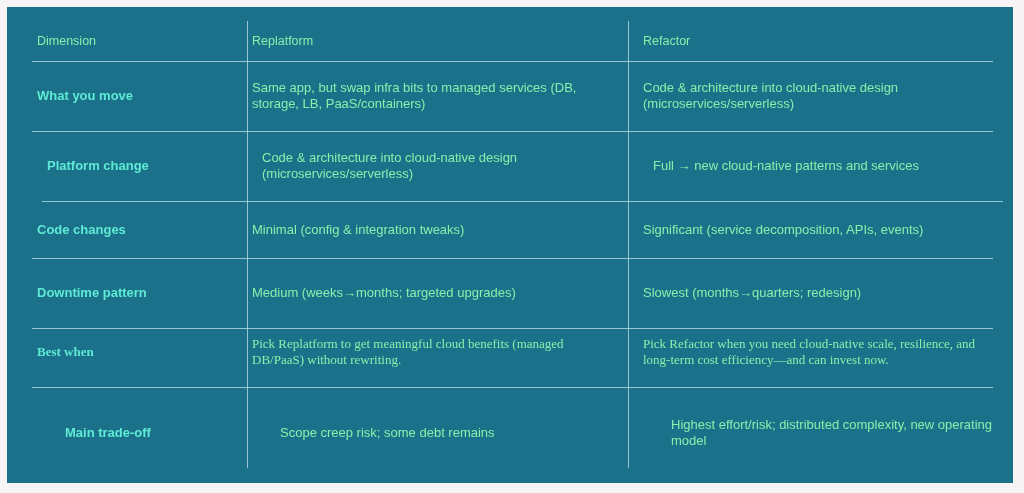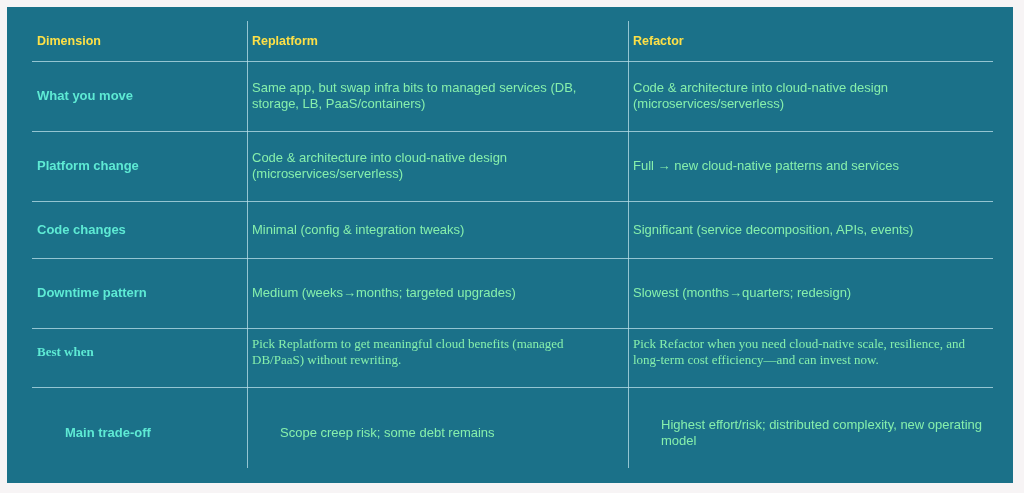--- a/index.html
+++ b/index.html
@@ -51,22 +51,22 @@
       height: 100%;
       display: flex;
       align-items: center;
       box-sizing: border-box;
       color: #86efac;
       font-size: 13px;
       line-height: 16px;
     }
     .c0 { left: 0; width: 215px; padding-left: 5px; font-weight: bold; color: #5eead4; }
     .c1 { left: 215px; width: 381px; padding-left: 5px; padding-right: 12px; }
-    .c2 { left: 596px; width: 365px; padding-left: 5px; padding-right: 12px; }
-    .header .cell { font-weight: bold; color: #fde047; font-size: 12.5px; }
+    .c2 { left: 596px; width: 365px; padding-left: 15px; padding-right: 12px; }
+    .header .cell { font-weight: normal; color: #86efac; font-size: 12.5px; }
 
     .vline {
       position: absolute;
       top: 0;
       width: 1px;
       height: 447px;
       background: rgba(190, 225, 235, 0.75);
     }
     .vline.v1 { left: 215px; }
     .vline.v2 { left: 596px; }
@@ -82,21 +82,21 @@
       <div class="cell c1">Replatform</div>
       <div class="cell c2">Refactor</div>
     </div>
 
     <div class="row with-line" style="top:40px; height:70px;">
       <div class="cell c0">What you move</div>
       <div class="cell c1">Same app, but swap infra bits to managed services (DB, storage, LB, PaaS/containers)</div>
       <div class="cell c2">Code &amp; architecture into cloud-native design (microservices/serverless)</div>
     </div>
 
-    <div class="row with-line" style="top:110px; height:70px;">
+    <div class="row with-line" style="top:110px; height:70px;margin-left:10px;">
       <div class="cell c0">Platform change</div>
       <div class="cell c1">Code &amp; architecture into cloud-native design (microservices/serverless)</div>
       <div class="cell c2">Full → new cloud-native patterns and services</div>
     </div>
 
     <div class="row with-line" style="top:180px; height:57px;">
       <div class="cell c0">Code changes</div>
       <div class="cell c1">Minimal (config &amp; integration tweaks)</div>
       <div class="cell c2">Significant (service decomposition, APIs, events)</div>
     </div>

